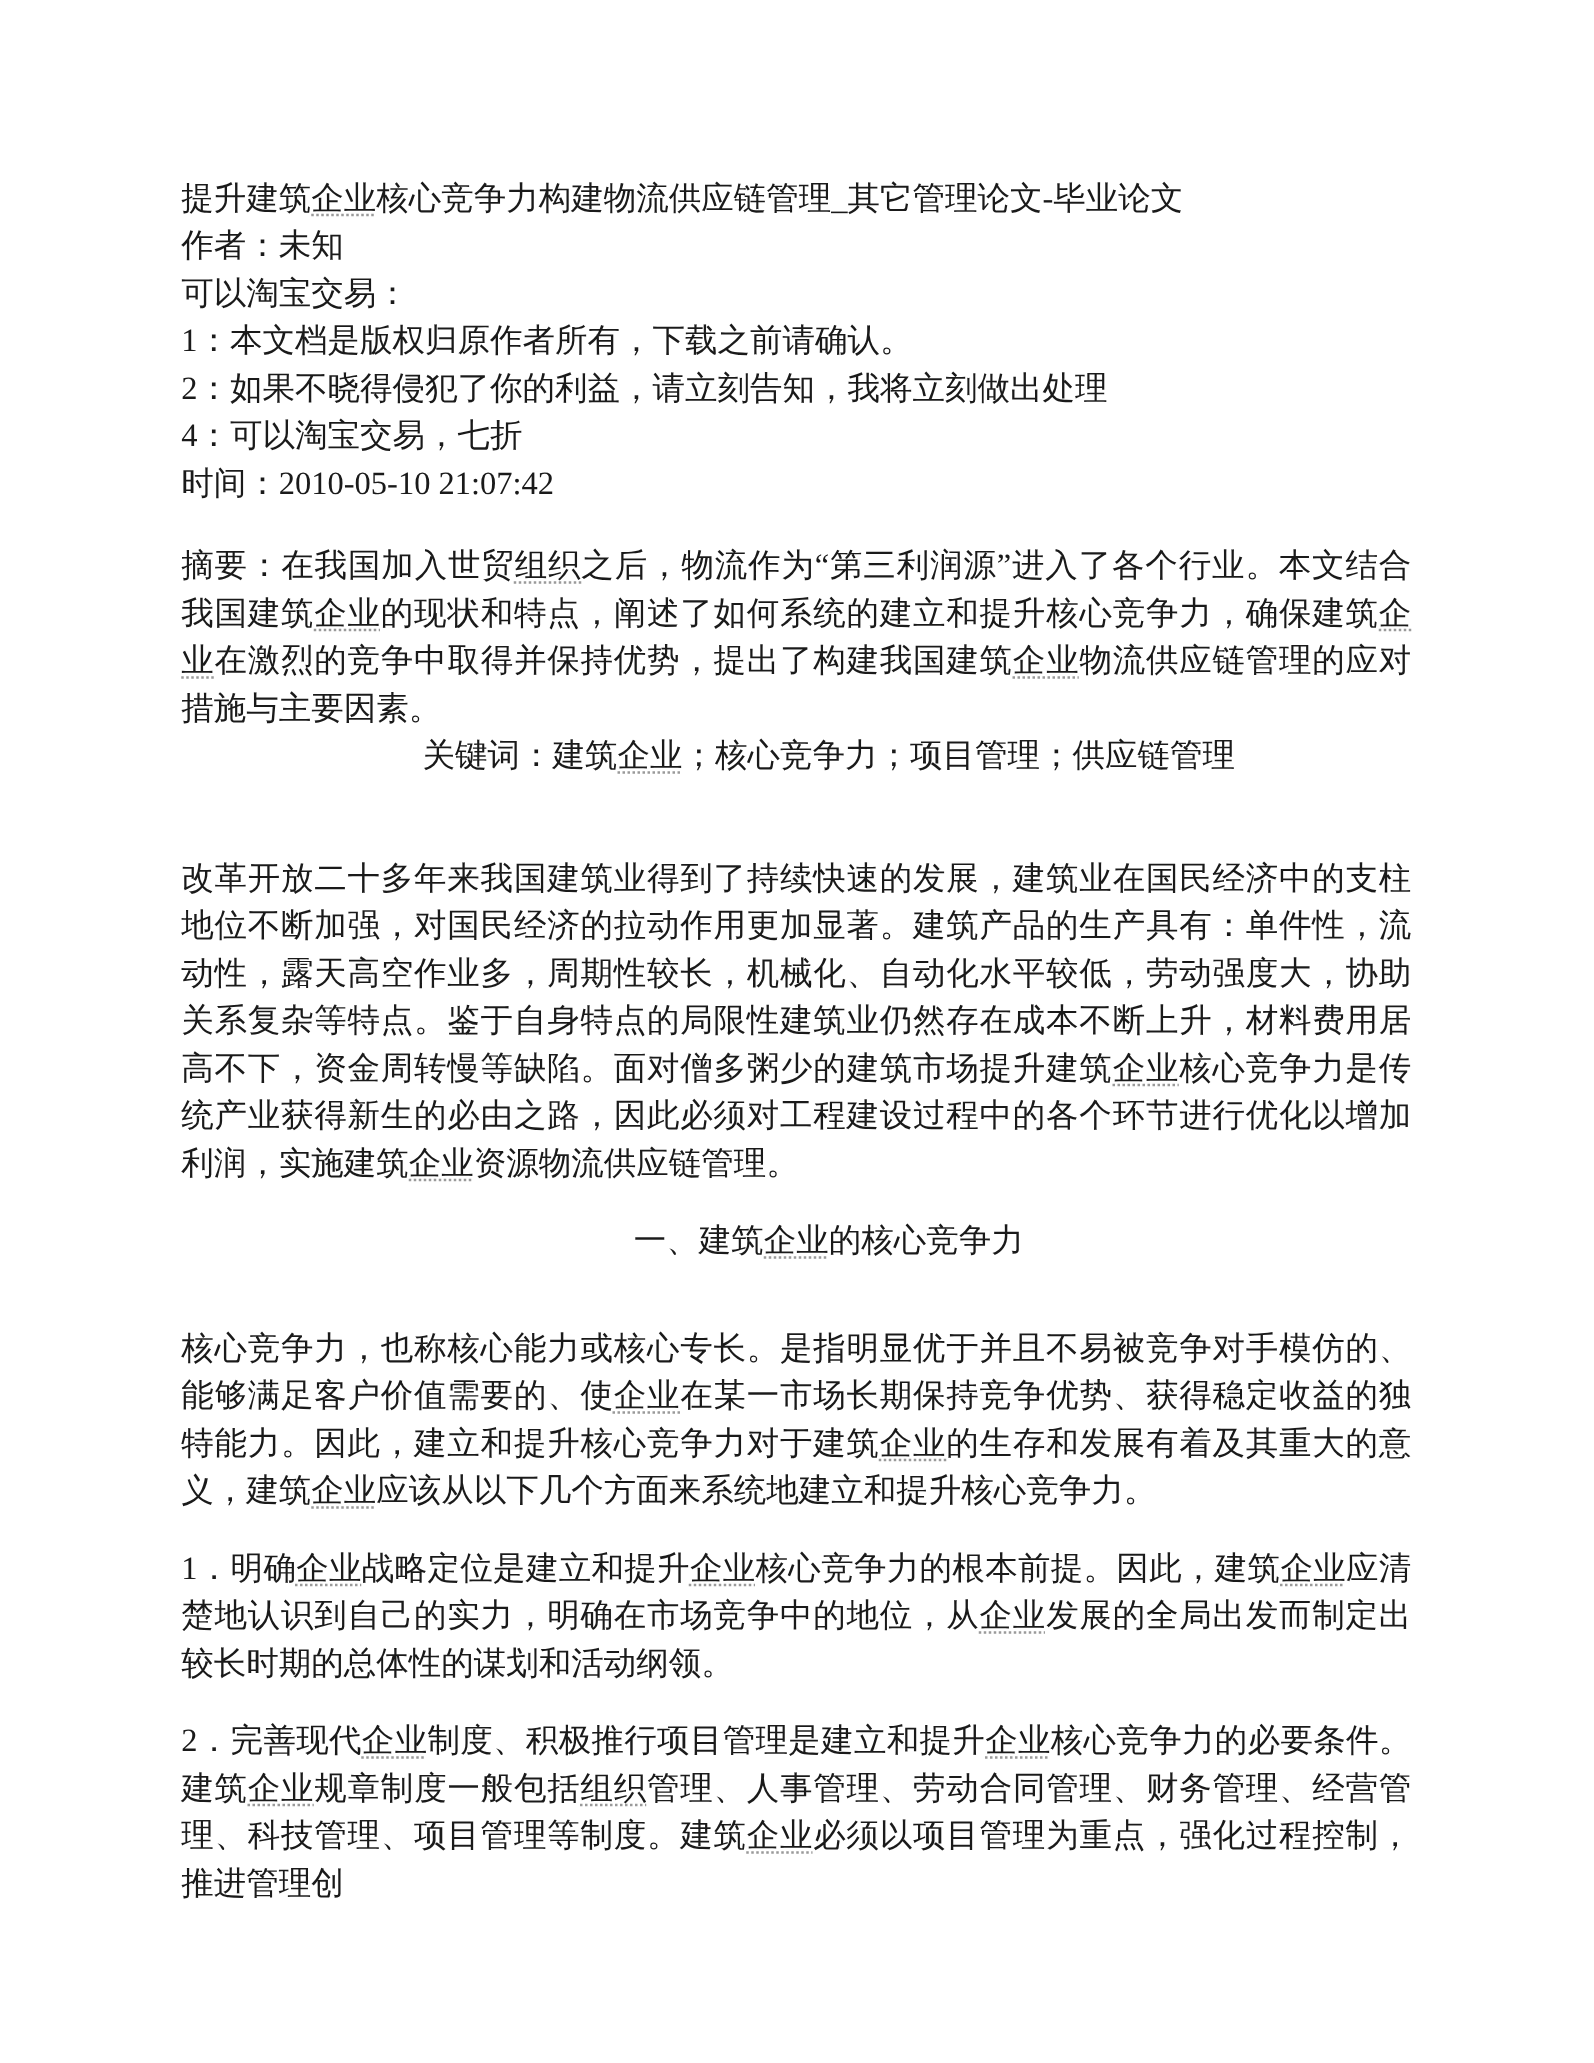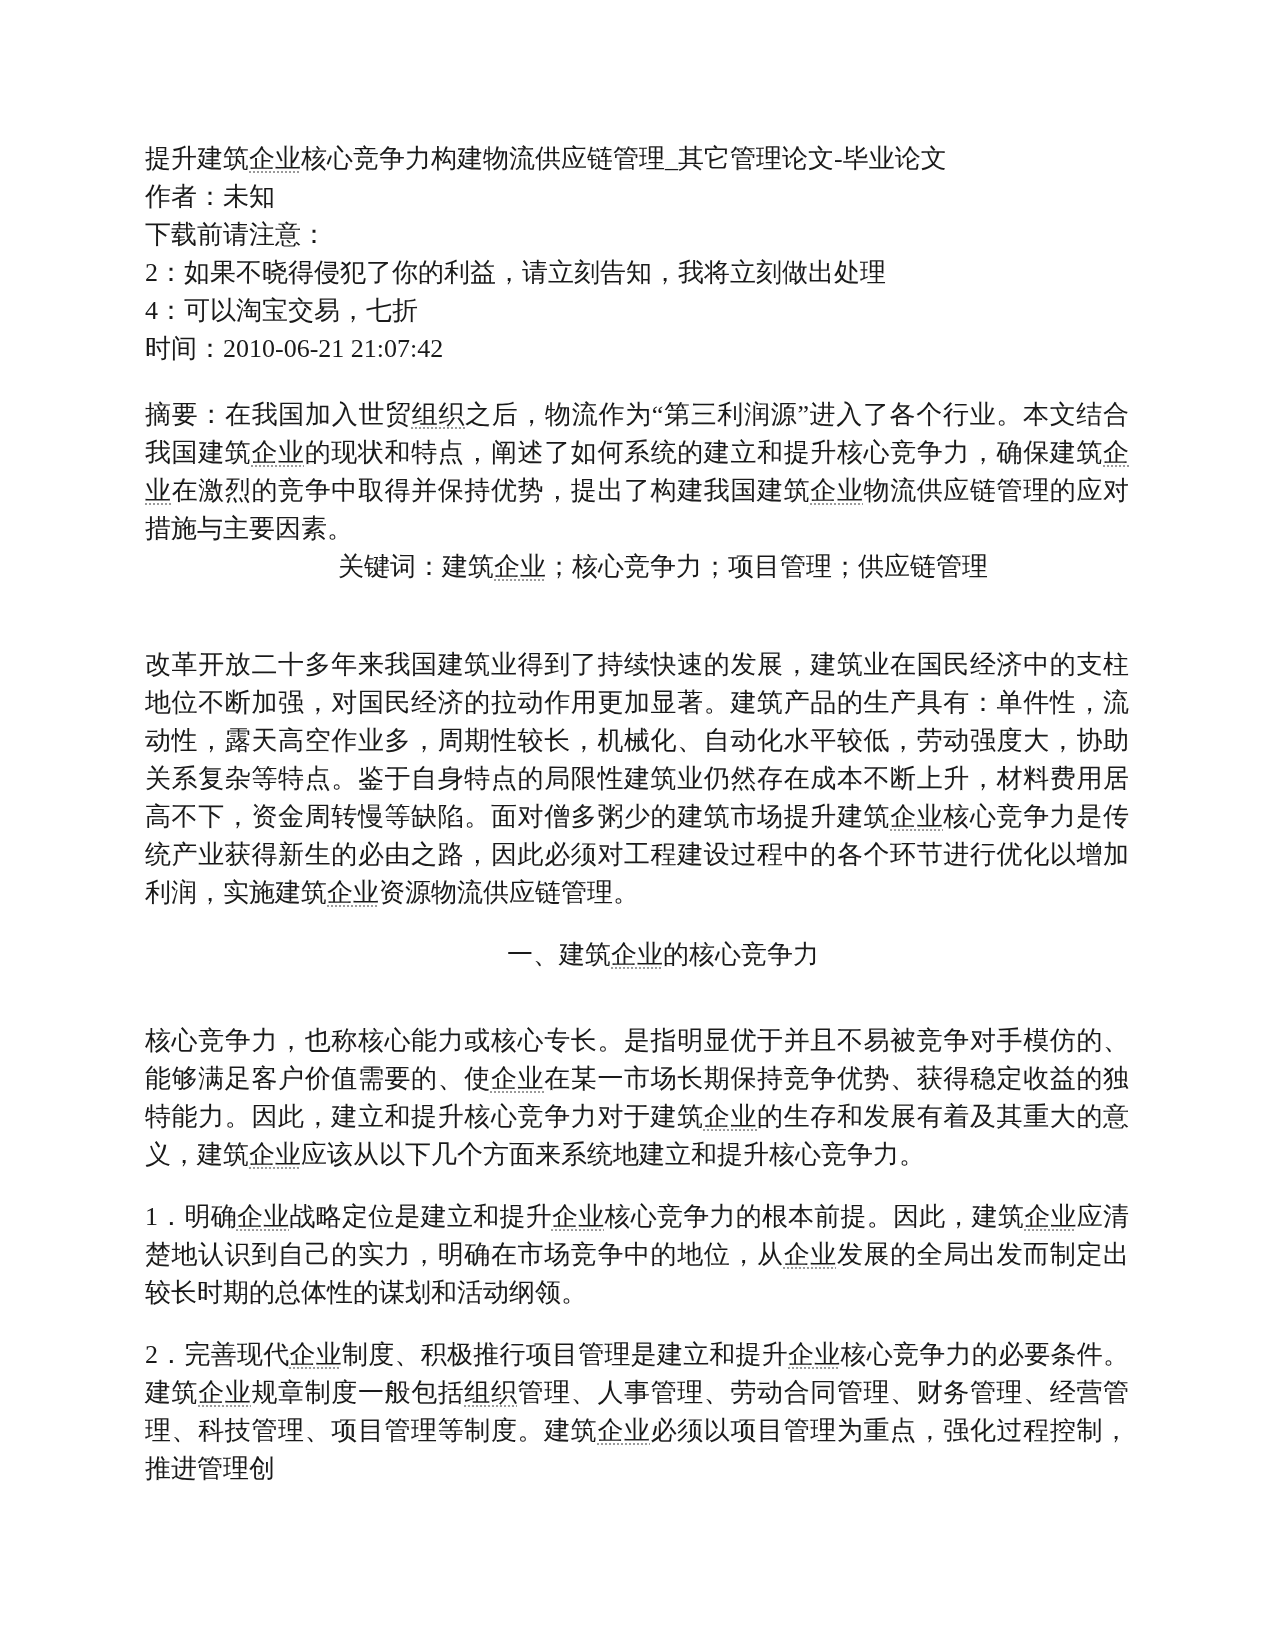--- a/index.html
+++ b/index.html
@@ -45,28 +45,29 @@
 </style>
 </head>
 <body>
 
 <div class="page">
 
   <p class="single-line">提升建筑<span class="sc">企业</span>核心竞争力构建物流供应链管理_其它管理论文-毕业论文</p>
 
   <p class="single-line">作者：未知</p>
 
-  <p class="single-line">下载前请注意：</p>
+  <p class="single-line">可以淘宝交易：</p>
 
+  <p class="single-line">1：本文档是版权归原作者所有，下载之前请确认。</p>
 
   <p class="single-line">2：如果不晓得侵犯了你的利益，请立刻告知，我将立刻做出处理</p>
 
   <p class="single-line">4：可以淘宝交易，七折</p>
 
-  <p class="single-line">时间：2010-06-21 21:07:42</p>
+  <p class="single-line">时间：2010-05-10 21:07:42</p>
 
   <p class="mt-28">摘要：在我国加入世贸<span class="sc">组织</span>之后，物流作为“第三利润源”进入了各个行业。本文结合我国建筑<span class="sc">企业</span>的现状和特点，阐述了如何系统的建立和提升核心竞争力，确保建筑<span class="sc">企业</span>在激烈的竞争中取得并保持优势，提出了构建我国建筑<span class="sc">企业</span>物流供应链管理的应对措施与主要因素。</p>
 
   <p class="indent-2">关键词：建筑<span class="sc">企业</span>；核心竞争力；项目管理；供应链管理</p>
 
   <p class="mt-60">改革开放二十多年来我国建筑业得到了持续快速的发展，建筑业在国民经济中的支柱地位不断加强，对国民经济的拉动作用更加显著。建筑产品的生产具有：单件性，流动性，露天高空作业多，周期性较长，机械化、自动化水平较低，劳动强度大，协助关系复杂等特点。鉴于自身特点的局限性建筑业仍然存在成本不断上升，材料费用居高不下，资金周转慢等缺陷。面对僧多粥少的建筑市场提升建筑<span class="sc">企业</span>核心竞争力是传统产业获得新生的必由之路，因此必须对工程建设过程中的各个环节进行优化以增加利润，实施建筑<span class="sc">企业</span>资源物流供应链管理。</p>
 
   <p class="indent-2 mt-24">一、建筑<span class="sc">企业</span>的核心竞争力</p>
 
   <p class="mt-48">核心竞争力，也称核心能力或核心专长。是指明显优于并且不易被竞争对手模仿的、能够满足客户价值需要的、使<span class="sc">企业</span>在某一市场长期保持竞争优势、获得稳定收益的独特能力。因此，建立和提升核心竞争力对于建筑<span class="sc">企业</span>的生存和发展有着及其重大的意义，建筑<span class="sc">企业</span>应该从以下几个方面来系统地建立和提升核心竞争力。</p>

